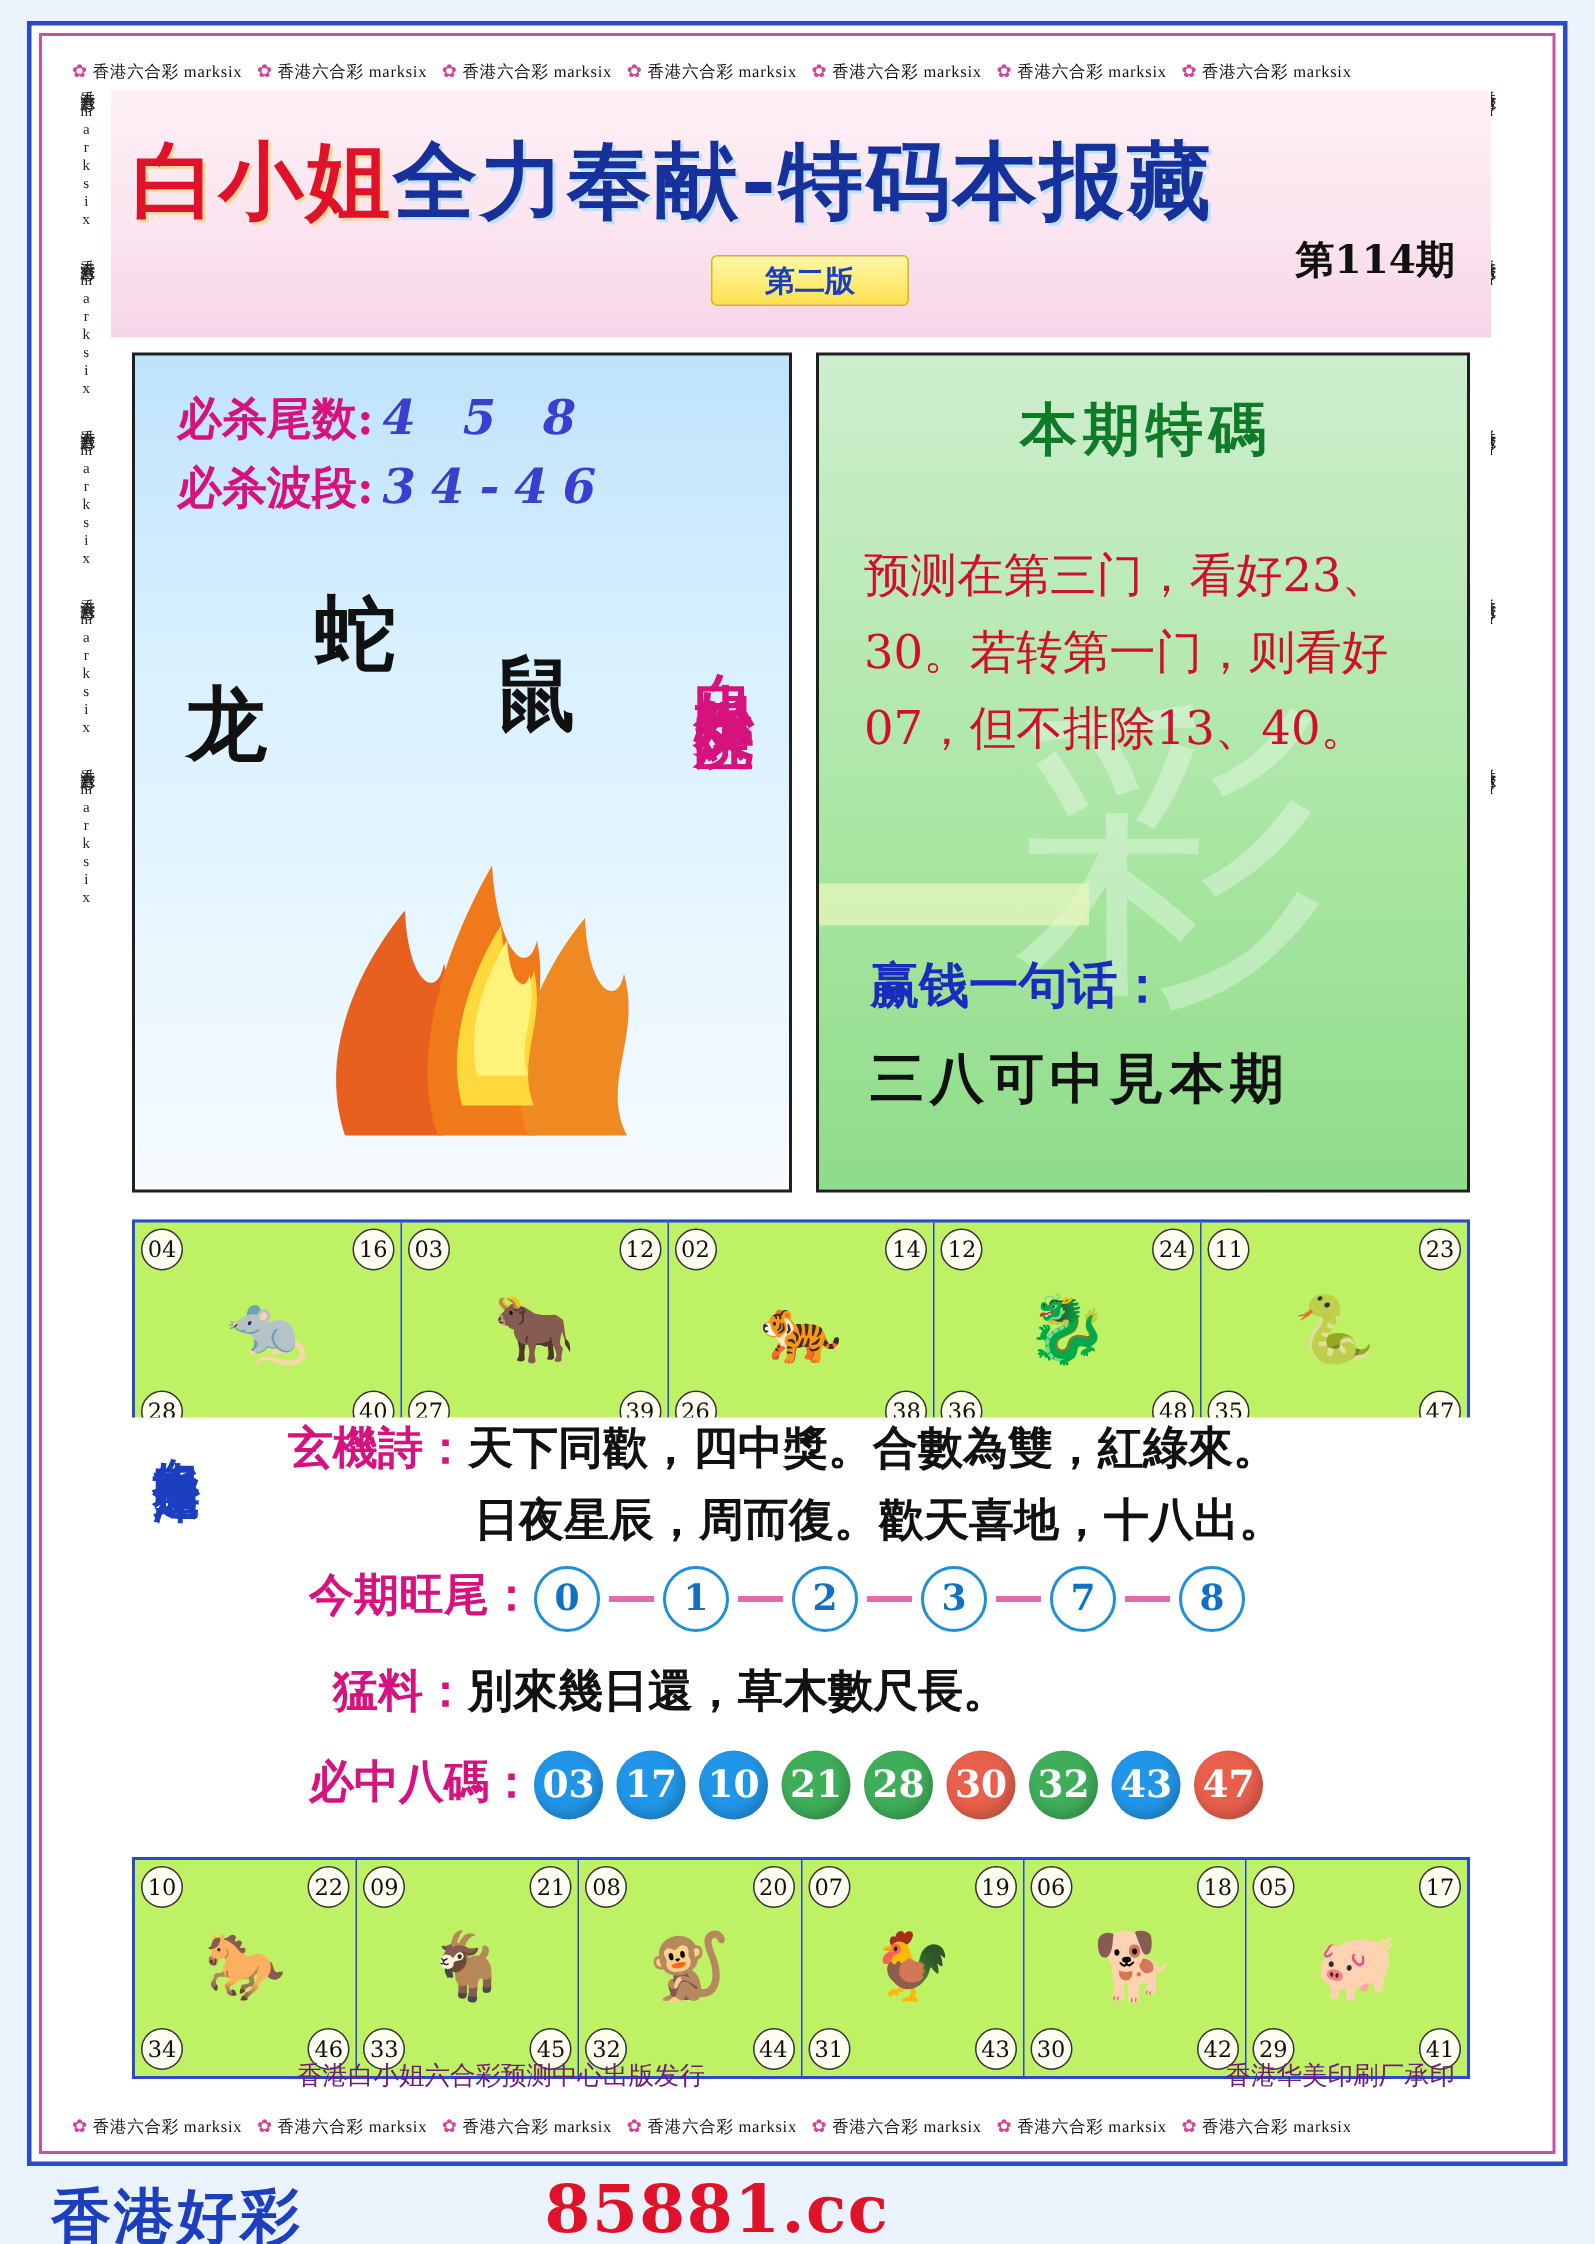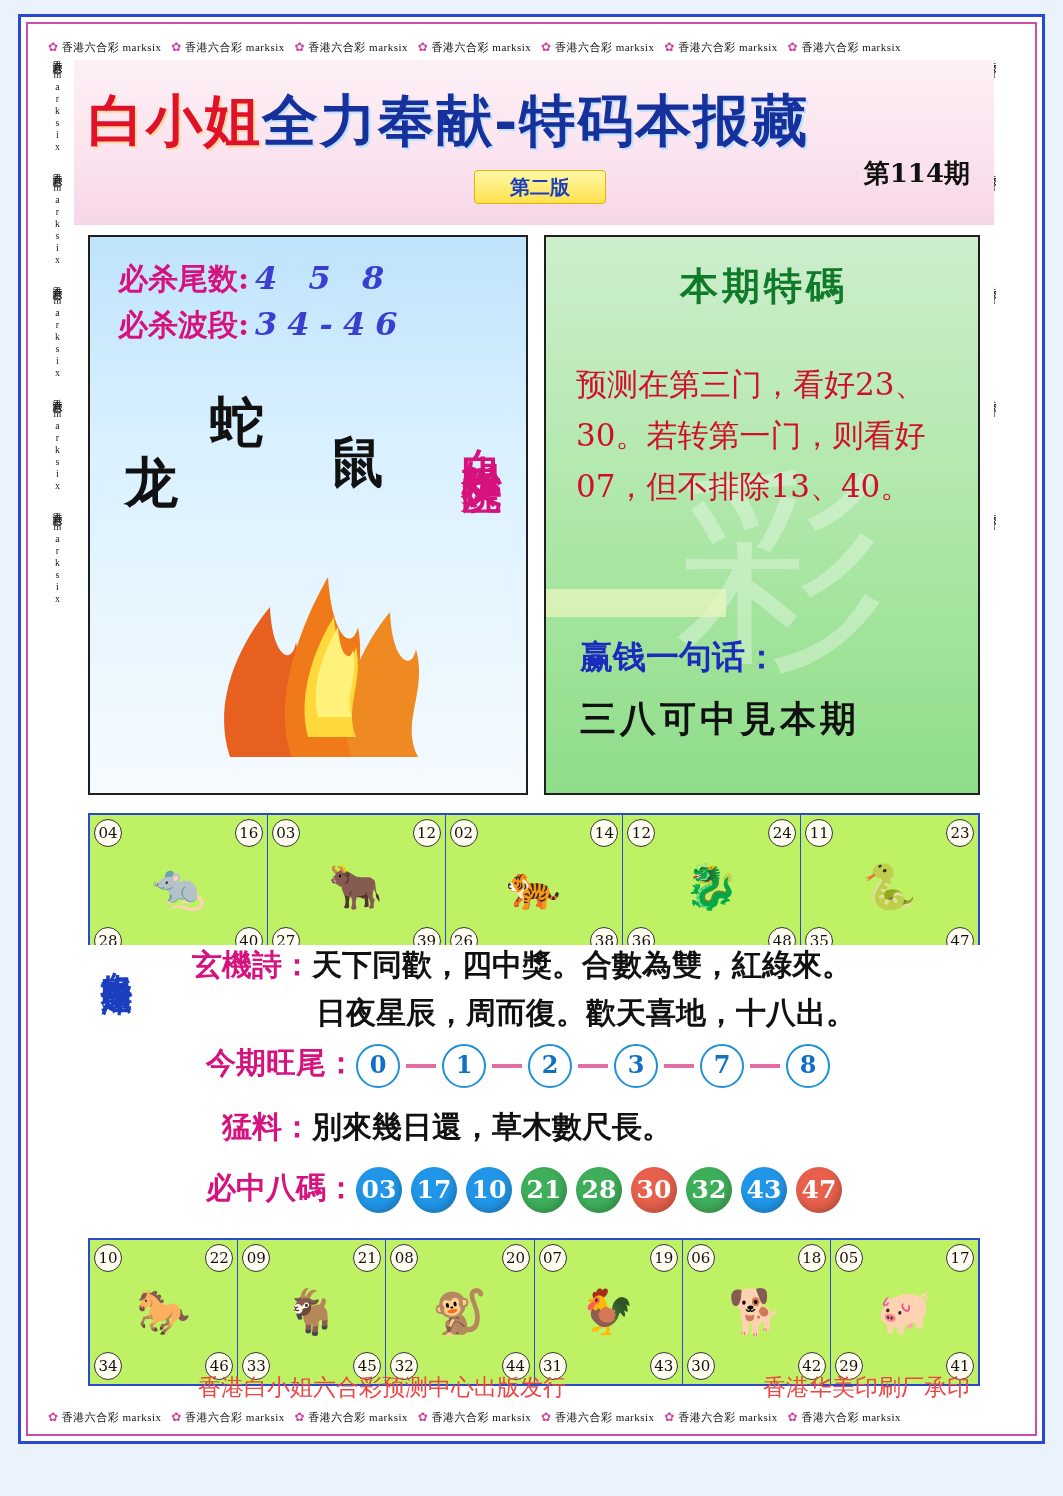--- a/index.html
+++ b/index.html
@@ -83,21 +83,21 @@
   .tail-nums{display:inline-flex;align-items:center;gap:0;}
   .tail-ball{width:40px;height:40px;border-radius:50%;border:2px solid #1f8fd6;color:#1170c4;background:#fff;font-family:"DejaVu Serif",serif;font-size:24px;line-height:38px;text-align:center;display:inline-block;}
   .dash{display:inline-block;width:30px;height:4px;background:#e36ba8;margin:0 6px;vertical-align:middle;}
 
   .eight-balls{display:inline-flex;gap:9px;align-items:center;}
   .ball{width:46px;height:46px;border-radius:50%;color:#fff;font-family:"DejaVu Serif",serif;font-size:25px;line-height:46px;text-align:center;display:inline-block;box-shadow:inset -3px -4px 7px rgba(0,0,0,.18);}
   .b-blue{background:#2196e8;}
   .b-green{background:#3fae5a;}
   .b-red{background:#e8604c;}
 
-  .footline{position:absolute;left:14px;top:1312px;width:892px;height:36px;font-family:Liberation Serif, serif;font-size:23px;color:#ef4444;}
+  .footline{position:absolute;left:14px;top:1312px;width:892px;height:36px;font-family:Liberation Serif, serif;font-size:17px;color:#701a75;}
   .foot-l{position:absolute;left:110px;top:0;}
   .foot-r{position:absolute;right:10px;top:0;}
 
   .bottom-banner{position:absolute;left:18px;top:1448px;width:1027px;height:46px;}
   .bb-left{position:absolute;left:16px;top:2px;font-family:"DejaVu Serif",serif;font-weight:bold;font-size:40px;color:#1b3fbf;letter-spacing:2px;}
   .bb-mid{position:absolute;left:345px;top:0;font-family:"DejaVu Serif",serif;font-weight:bold;font-size:44px;color:#e0122a;letter-spacing:1px;}
 </style>
 </head>
 <body>
 
@@ -285,13 +285,17 @@
           <span class="animal-art">🐖</span>
         </div>
       </div>
 
     <div class="footline">
       <span class="foot-l">香港白小姐六合彩预测中心出版发行</span>
       <span class="foot-r">香港华美印刷厂承印</span>
     </div>
   </div>
 
+  <div class="bottom-banner">
+    <span class="bb-left">香港好彩</span>
+    <span class="bb-mid">85881.cc</span>
+  </div>
 </div>
 
 </body></html>

